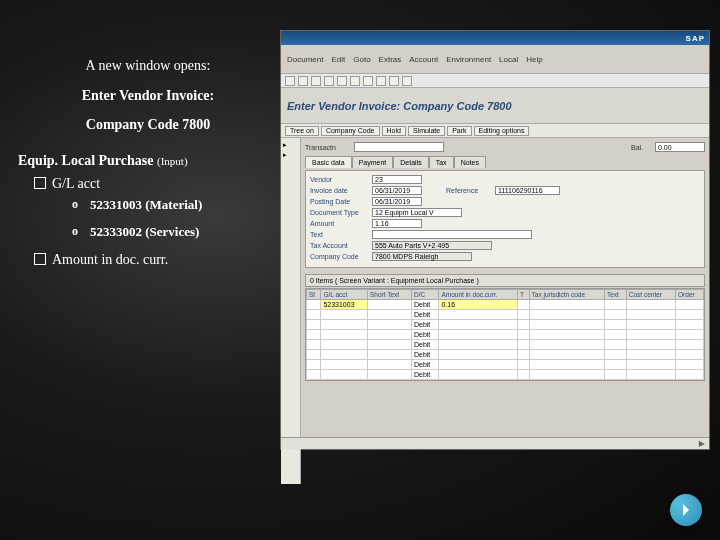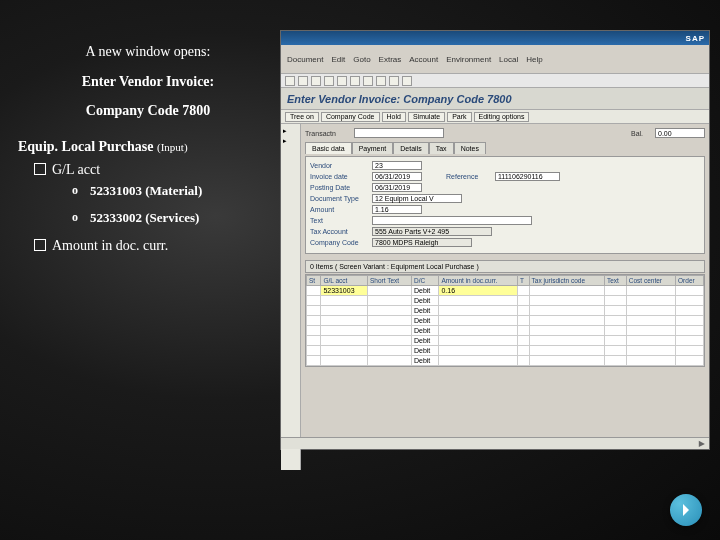--- a/index.html
+++ b/index.html
@@ -6,21 +6,21 @@
   body {
     width: 720px; height: 540px;
     background: radial-gradient(ellipse at 30% 40%, #3a3a3a 0%, #1a1a1a 40%, #0a0a0a 100%);
     font-family: Georgia, 'Times New Roman', serif;
     color: #fff;
     position: relative;
     overflow: hidden;
   }
   .left-text {
     position: absolute;
-    left: 18px; top: 41px;
+    left: 18px; top: 55px;
     width: 260px;
     font-size: 14px;
     line-height: 1.6;
   }
   .left-text .intro { text-align: center; margin-bottom: 8px; font-size: 14px; }
   .left-text .title1 { text-align: center; font-weight: bold; font-size: 14px; margin-bottom: 6px; }
   .left-text .title2 { text-align: center; font-weight: bold; font-size: 14px; margin-bottom: 14px; }
   .left-text .section { font-weight: bold; font-size: 14px; }
   .left-text .input-note { font-size: 11px; font-weight: normal; }
   .left-text ul { list-style: none; padding-left: 16px; }
@@ -72,21 +72,21 @@
     background: #e8e8e8;
     height: 14px;
     border-bottom: 1px solid #aaa;
     display:flex; align-items:center; gap:3px; padding:0 4px;
   }
   .sap-toolbar .tb-btn {
     width:10px; height:10px; background:#f0f0e8; border:1px solid #999;
   }
   .sap-subtitle {
     background: #d8d8d0;
-    height: 22px;
+    height: 36px;
     display: flex; align-items: center;
     padding: 0 6px;
     font-size: 11px;
     font-style: italic;
     color: #2a4a7a;
     font-weight: bold;
     border-bottom: 1px solid #aaa;
   }
   .sap-toolbar2 {
     background: #e8e8e0;

